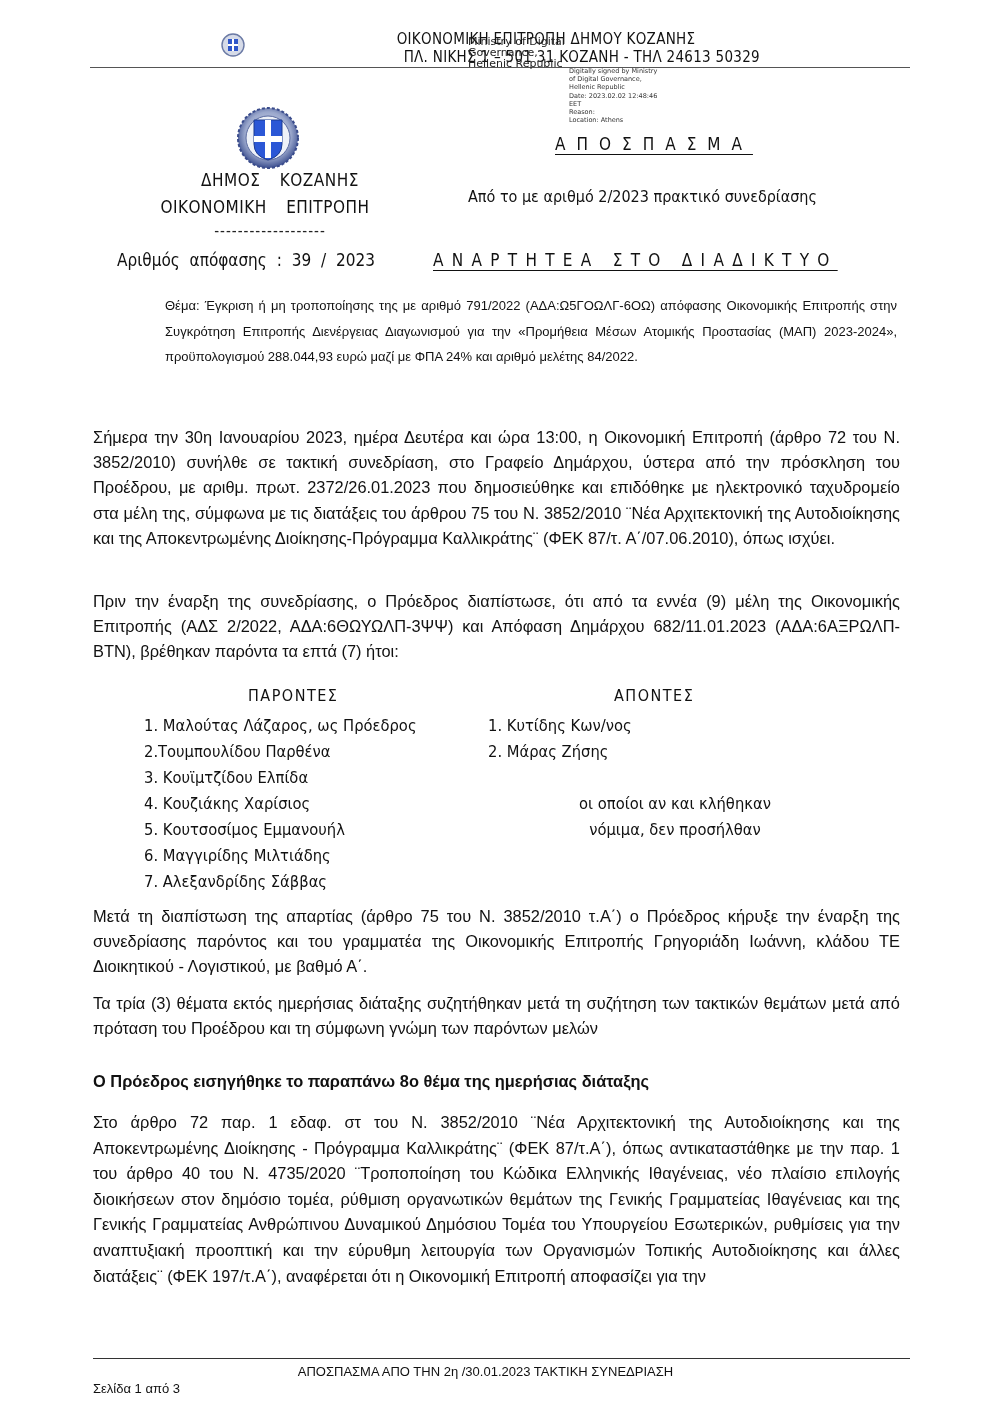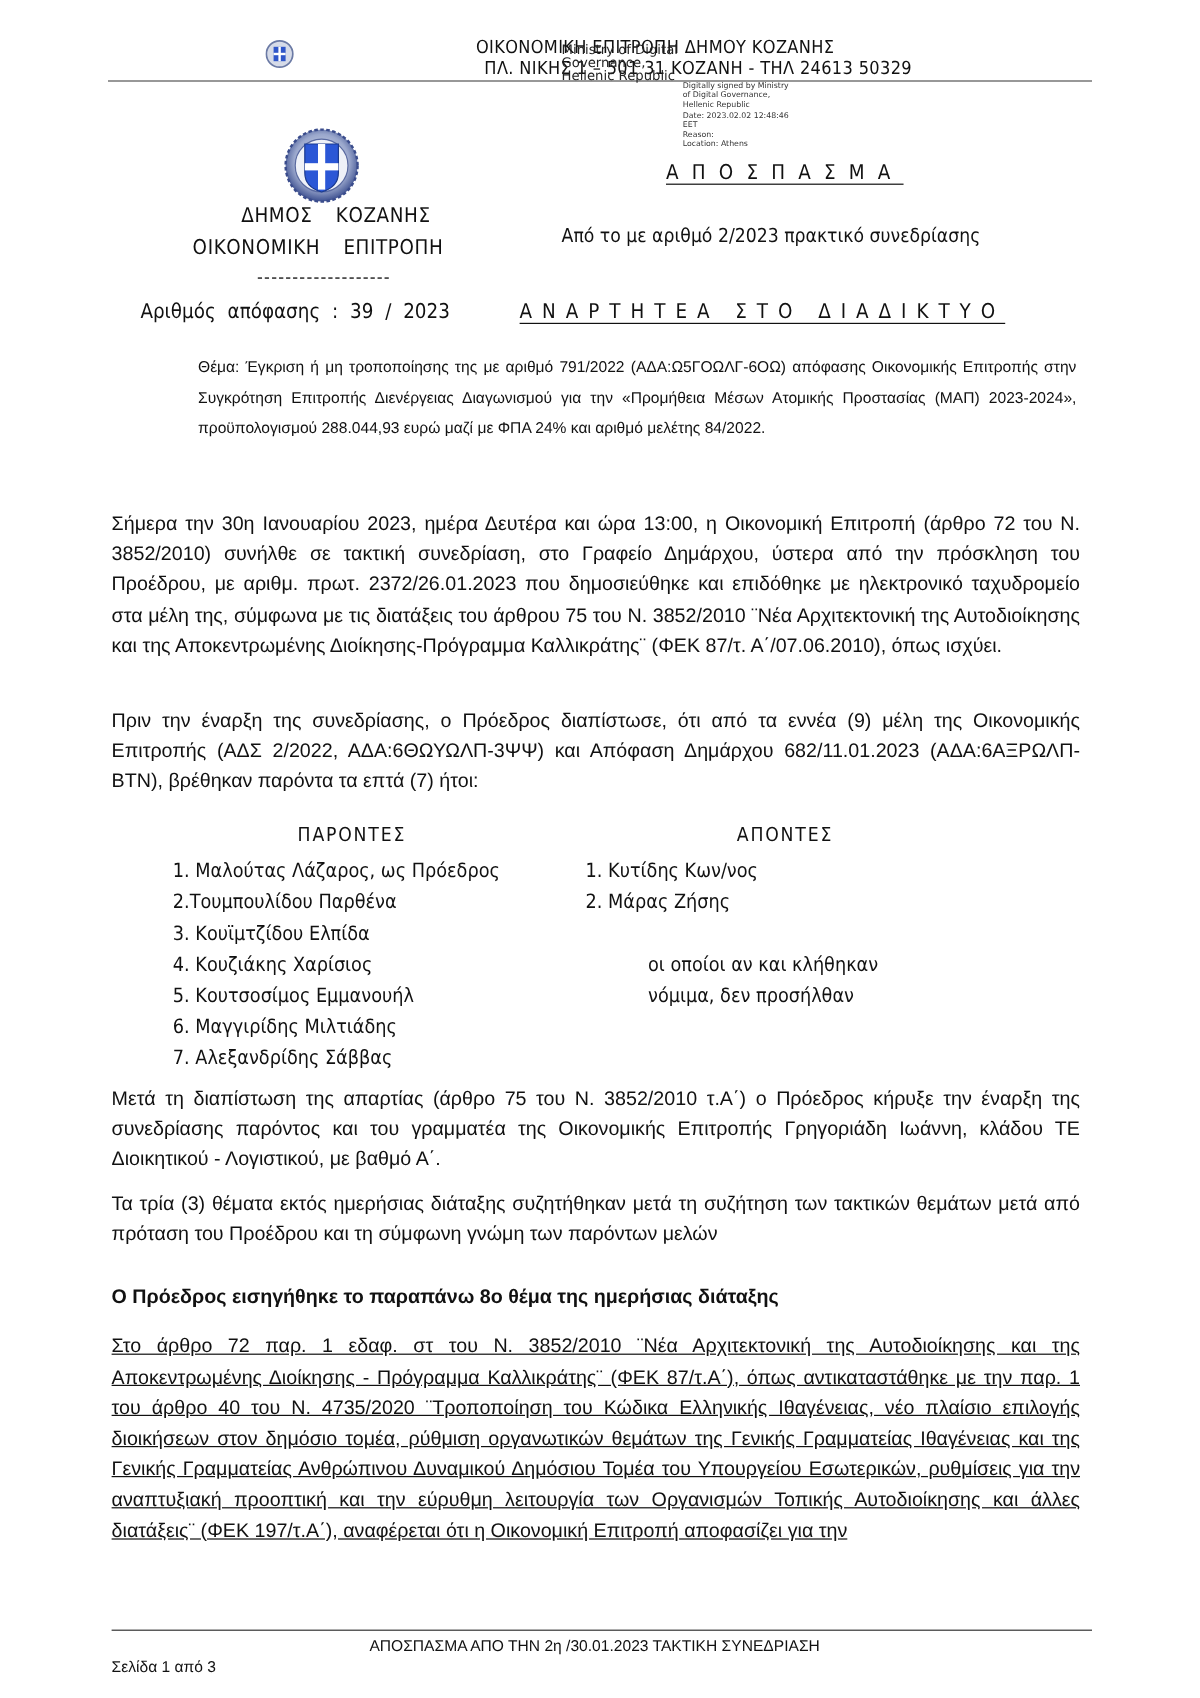--- a/index.html
+++ b/index.html
@@ -37,29 +37,29 @@
     .subject { left: 165px; top: 293px; width: 732px; font-size: 13px; line-height: 25.5px; text-align: justify; }
 
     .para { left: 93px; width: 807px; font-size: 16.4px; line-height: 25.2px; text-align: justify; }
     .p1 { top: 425px; }
     .p2 { top: 589px; }
 
     .present-h { left: 248px; top: 686px; font-size: 16px; letter-spacing: 1.5px; }
     .absent-h { left: 614px; top: 686px; font-size: 16px; letter-spacing: 1.5px; }
     .present-list { left: 144px; top: 713px; font-size: 16.4px; line-height: 26px; list-style: none; margin: 0; padding: 0; }
     .absent-list { left: 488px; top: 713px; font-size: 16.4px; line-height: 26px; list-style: none; margin: 0; padding: 0; }
-    .absent-note { left: 540px; top: 791px; width: 270px; text-align: left; font-size: 16.4px; line-height: 26px; }
+    .absent-note { left: 540px; top: 791px; width: 270px; text-align: center; font-size: 16.4px; line-height: 26px; }
 
     .p3 { top: 904px; }
     .p4 { top: 991px; }
     .p5 { top: 1069px; font-weight: bold; }
-    .p6 { top: 1110px; line-height: 25.6px; text-decoration: underline; }
+    .p6 { top: 1110px; line-height: 25.6px; }
 
     .ftr-rule { left: 93px; top: 1358px; width: 817px; height: 0; border-top: 1px solid #333; }
-    .ftr-line1 { left: 87px; top: 1364px; width: 817px; text-align: center; font-size: 13px; }
+    .ftr-line1 { left: 77px; top: 1364px; width: 817px; text-align: center; font-size: 13px; }
     .ftr-line2 { left: 93px; top: 1381px; width: 817px; text-align: left; font-size: 13px; }
   </style>
 </head>
 <body>
 
 <div class="abs hdr-emblem">
   <svg width="24" height="24" viewBox="0 0 24 24">
     <circle cx="12" cy="12" r="11" fill="#d6dbe8" stroke="#6b7aa5" stroke-width="1.4"></circle>
     <rect x="7" y="6" width="10" height="12" fill="#2f56c9"></rect>
     <rect x="11" y="6" width="2" height="12" fill="#ffffff"></rect>

